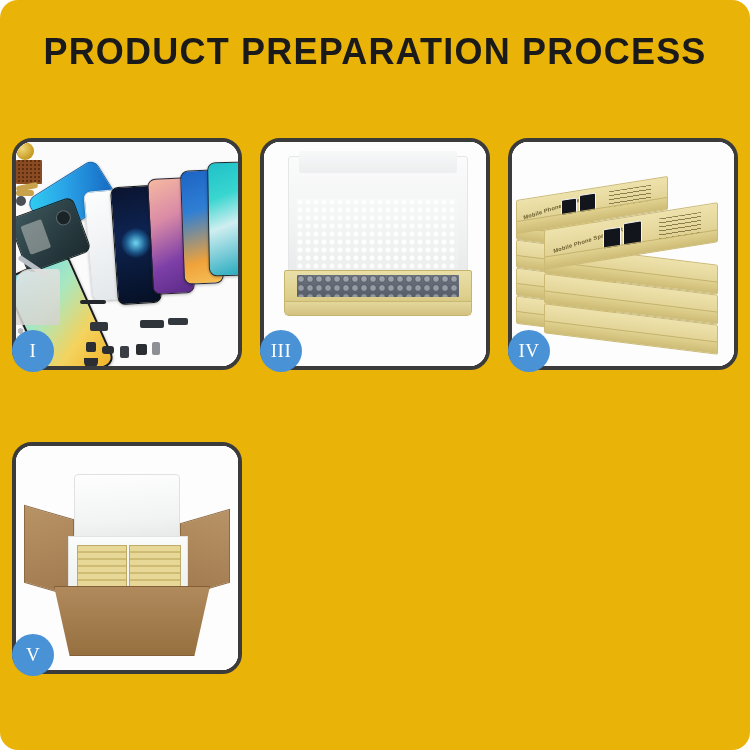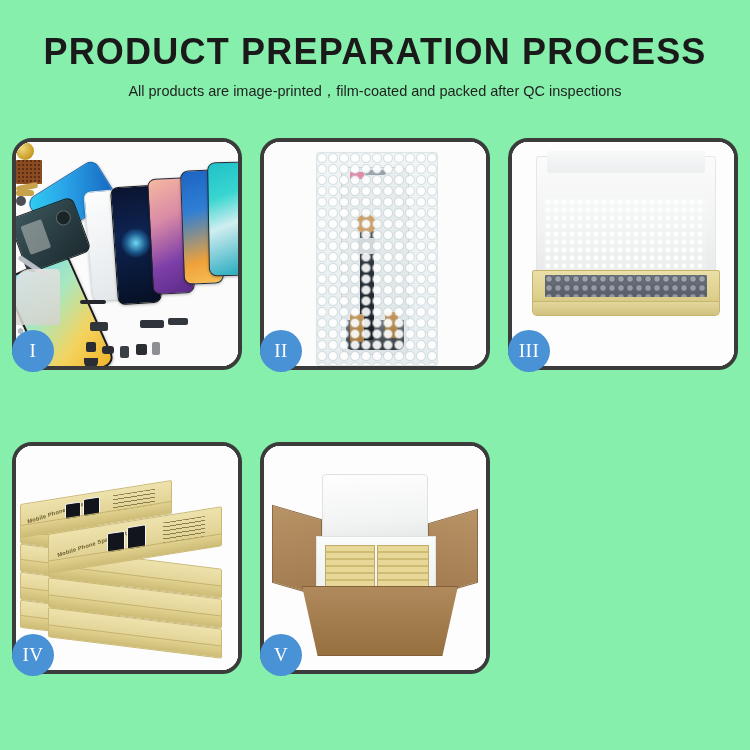--- a/index.html
+++ b/index.html
@@ -9,21 +9,22 @@
     height: 750px;
     background: #ffffff;
     font-family: "Liberation Sans", sans-serif;
     overflow: hidden;
   }
 
   #page {
     position: relative;
     width: 750px;
     height: 750px;
-    background: #86efac;
+    background: #eab308;
+    border-radius: 18px;
   }
 
   
   .header {
     position: absolute;
     top: 30px;
     left: 0;
     width: 750px;
     text-align: center;
   }
@@ -391,21 +392,20 @@
   .sealB { position:absolute; left:52px; top:158px; width:20px; height:18px;
     background: rgba(150,118,78,.8); transform: skewY(14deg); }
 </style>
 </head>
 <body>
 
 <div id="page">
 
   <div class="header">
     <div class="title">PRODUCT PREPARATION PROCESS</div>
-    <div class="subtitle">All products are image-printed，film-coated and packed after QC inspections</div>
   </div>
 
   <div class="grid">
 
     <div class="panel">
       <div class="panel-inner">
         <div class="scene1">
           <div class="ph ph-blue-flat"></div>
           <div class="ph ph-protector"></div>
           <div class="ph ph-a"></div>
@@ -430,38 +430,20 @@
           <div class="p-s7"></div>
           <div class="p-back"></div>
           <div class="p-tool"></div>
           <div class="p-hand"></div>
           <div class="p-screws"></div>
         </div>
       </div>
       <div class="badge">I</div>
     </div>
 
-    <div class="panel">
-      <div class="panel-inner">
-        <div class="scene2">
-          <div class="bubblebag">
-            <div class="screen-in">
-              <div class="notch2"></div>
-              <div class="pink-tab"></div>
-              <div class="flexstrip"></div>
-              <div class="bottom-dark"></div>
-              <div class="conn-l"></div>
-              <div class="conn-r"></div>
-            </div>
-            <div class="bubbles"></div>
-          </div>
-        </div>
-      </div>
-      <div class="badge">II</div>
-    </div>
 
     <div class="panel">
       <div class="panel-inner">
         <div class="scene3">
           <div class="lid3"></div>
           <div class="foam3"></div>
           <div class="tray3">
             <div class="tray3-in"></div>
             <div class="tray3-lip"></div>
           </div>

